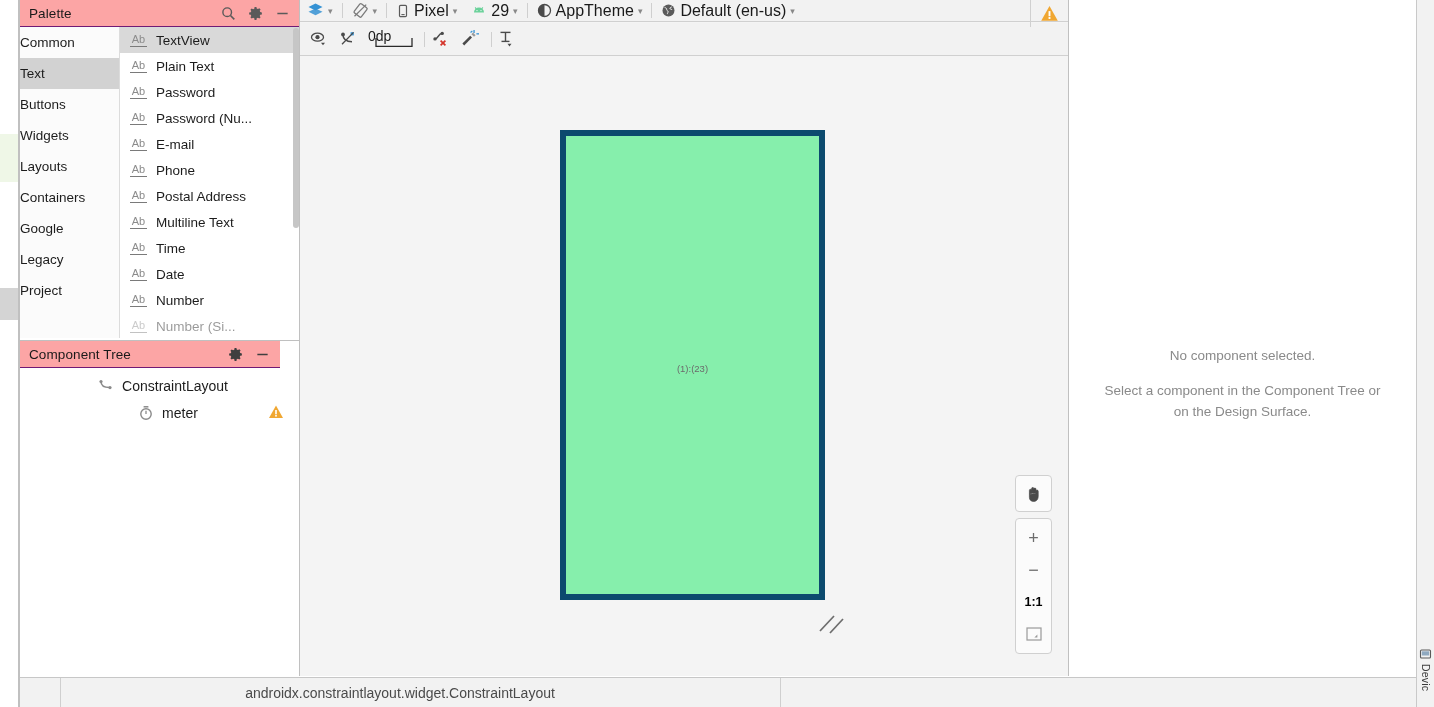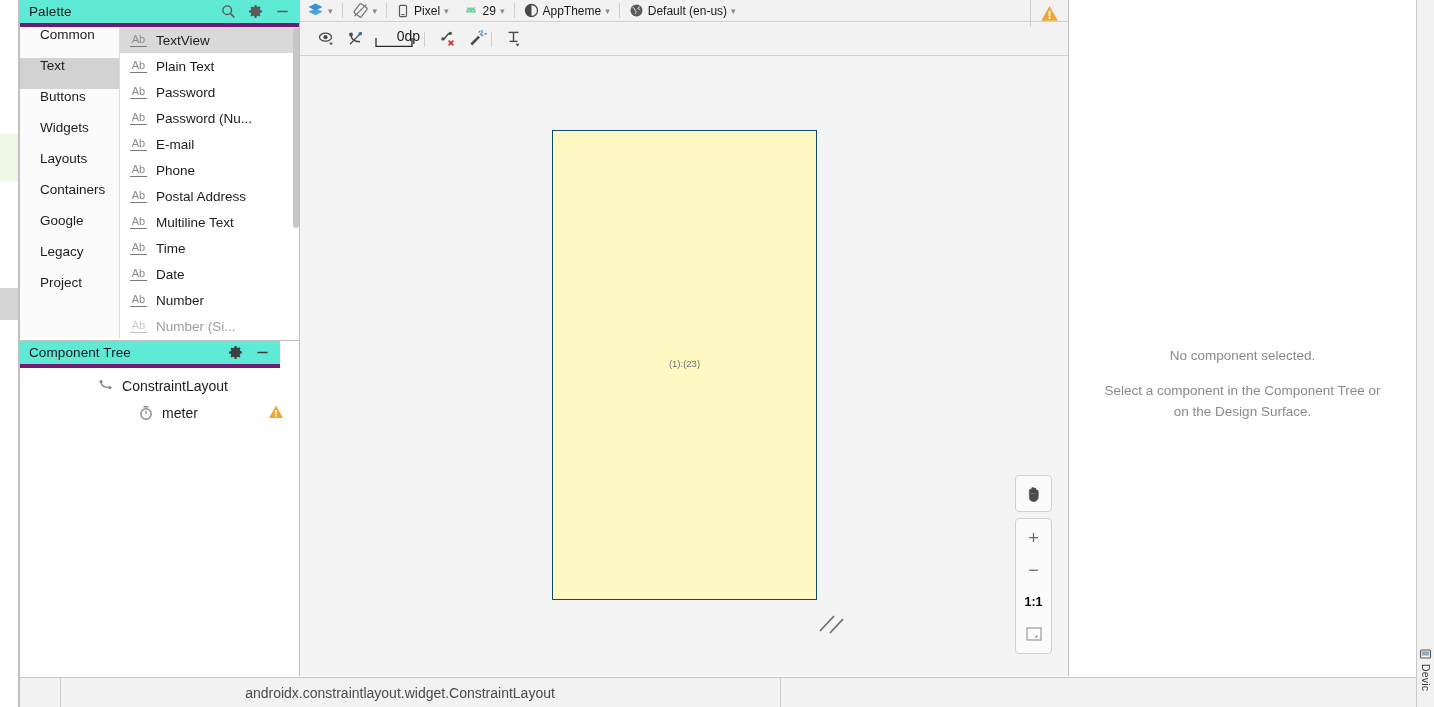--- a/index.html
+++ b/index.html
@@ -12,38 +12,38 @@
   #root { position: relative; width: 1434px; height: 707px; }
 
   
   .editor-sliver { position: absolute; left: 0; top: 0; width: 18px; height: 707px; background: #ffffff; }
   .sliver-green { position: absolute; left: 0; top: 134px; width: 18px; height: 48px; background: #eff7e7; }
   .sliver-grey  { position: absolute; left: 0; top: 288px; width: 18px; height: 32px; background: #d4d4d4; }
   .sliver-div   { position: absolute; left: 18px; top: 0; width: 2px; height: 707px; background: #c0c0c0; }
 
   
   .tw-header {
-    position: absolute; height: 27px; background: #5eead4;
+    position: absolute; height: 27px; background: #fca5a5;
     display: flex; align-items: center;
-    border-bottom: 4px solid #701a75;
+    border-bottom: 1px solid #701a75;
   }
   .tw-title { font-size: 13.5px; color: #1a1a1a; padding-left: 9px; letter-spacing: .1px; }
   .tw-actions { margin-left: auto; display: flex; align-items: center; gap: 12px; padding-right: 10px; }
   .ico { display: inline-flex; align-items: center; justify-content: center; }
   .ico svg { display: block; }
 
   
   #palette-panel { position: absolute; left: 20px; top: 0; width: 280px; height: 338px; background: #fff; }
   #palette-header { left: 0; top: 0; width: 280px; }
   #palette-body { position: absolute; left: 0; top: 27px; width: 280px; height: 311px; display: flex; }
 
   #palette-categories { width: 100px; height: 100%; background: #fbfbfb; border-right: 1px solid #dcdcdc; }
   .cat {
-    height: 31px; display: flex; 
-    padding-left: 20px; font-size: 13.5px; color: #1c1c1c; cursor: default;
+    height: 31px; display: flex; align-items: center;
+    padding-left: 0; font-size: 13.5px; color: #1c1c1c; cursor: default;
   }
   .cat.selected { background: #d2d2d2; }
 
   #palette-items { position: relative; flex: 1; background: #fff; overflow: hidden; }
   .pal-item {
     height: 26px; display: flex; align-items: center; gap: 9px;
     padding-left: 10px; font-size: 13.5px; color: #1c1c1c; cursor: default;
   }
   .pal-item.selected { background: #d9d9d9; }
   .ab-ico {
@@ -63,35 +63,35 @@
   .tree-warn { position: absolute; right: 16px; top: 5px; }
 
   
   #center { position: absolute; left: 300px; top: 0; width: 768px; height: 676px; background: #f4f4f4; }
   #design-toolbar-top {
     position: absolute; left: 0; top: 0; width: 768px; height: 22px;
     background: #f2f2f2; display: flex; align-items: center; gap: 0;
     border-bottom: 1px solid #d0d0d0;
   }
   .tb-item { display: flex; align-items: center; gap: 4px; padding: 0 7px; height: 22px; cursor: default; }
-  .tb-label { font-size: 12px; color: #1a1a1a; }
+  .tb-label { font-size: 16px; color: #1a1a1a; }
   .tb-sep { width: 1px; height: 15px; background: #cfcfcf; margin: 0 2px; }
   .caret { font-size: 9px; color: #888; }
 
   #design-toolbar-2 {
     position: absolute; left: 0; top: 23px; width: 768px; height: 33px;
     background: #f2f2f2; display: flex; align-items: center; gap: 2px;
     border-bottom: 1px solid #d0d0d0; padding-left: 8px;
   }
-  .tb2-btn { width: 28px; height: 26px; display: flex; align-items: center; justify-content: flex-end; cursor: default; }
+  .tb2-btn { width: 28px; height: 26px; display: flex; align-items: center; justify-content: flex-start; cursor: default; }
 
   #design-surface { position: absolute; left: 0; top: 57px; width: 768px; height: 619px; background: #f4f4f4; }
   #device-frame {
-    position: absolute; left: 252px; top: 73px; width: 265px; height: 470px;
-    background: #fef9c3; border: 1px solid #0c4a6e;
+    position: absolute; left: 260px; top: 73px; width: 265px; height: 470px;
+    background: #86efac; border: 6px solid #0c4a6e;
   }
   #device-label {
     position: absolute; left: 0; right: 0; top: 227px; text-align: center;
     font-size: 9.5px; color: #6b6b6b; font-family: "Liberation Sans", sans-serif;
   }
   #resize-handle { position: absolute; left: 518px; top: 552px; }
 
   
   #pan-btn {
     position: absolute; left: 1015px; top: 475px; width: 37px; height: 37px;

